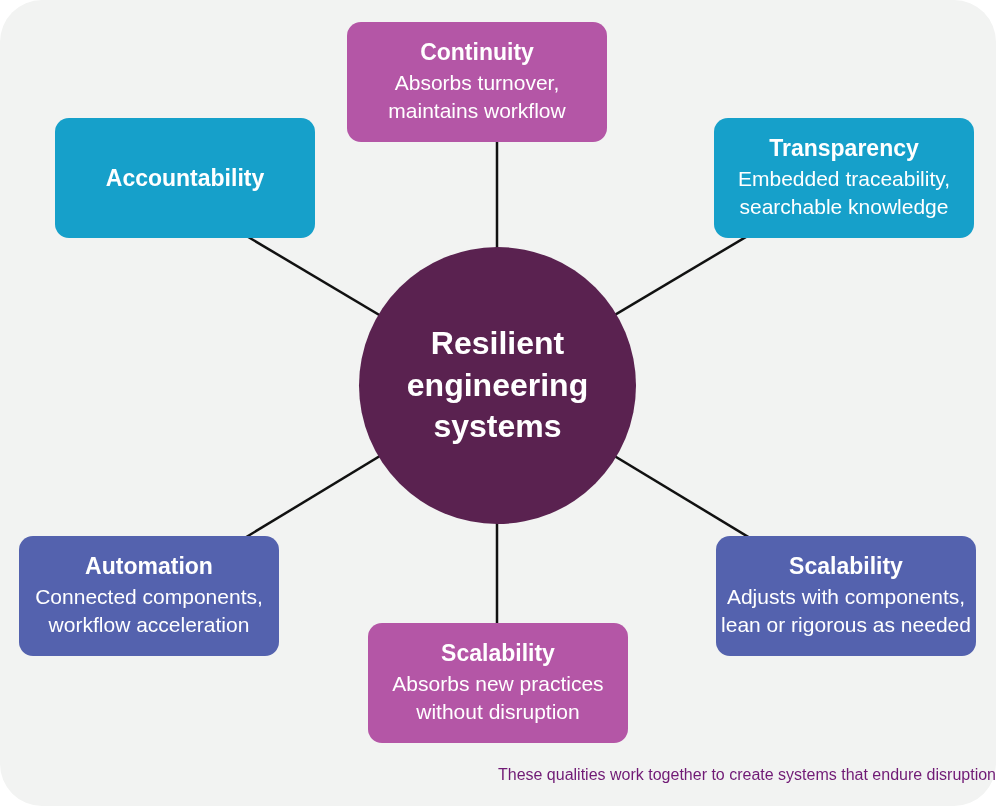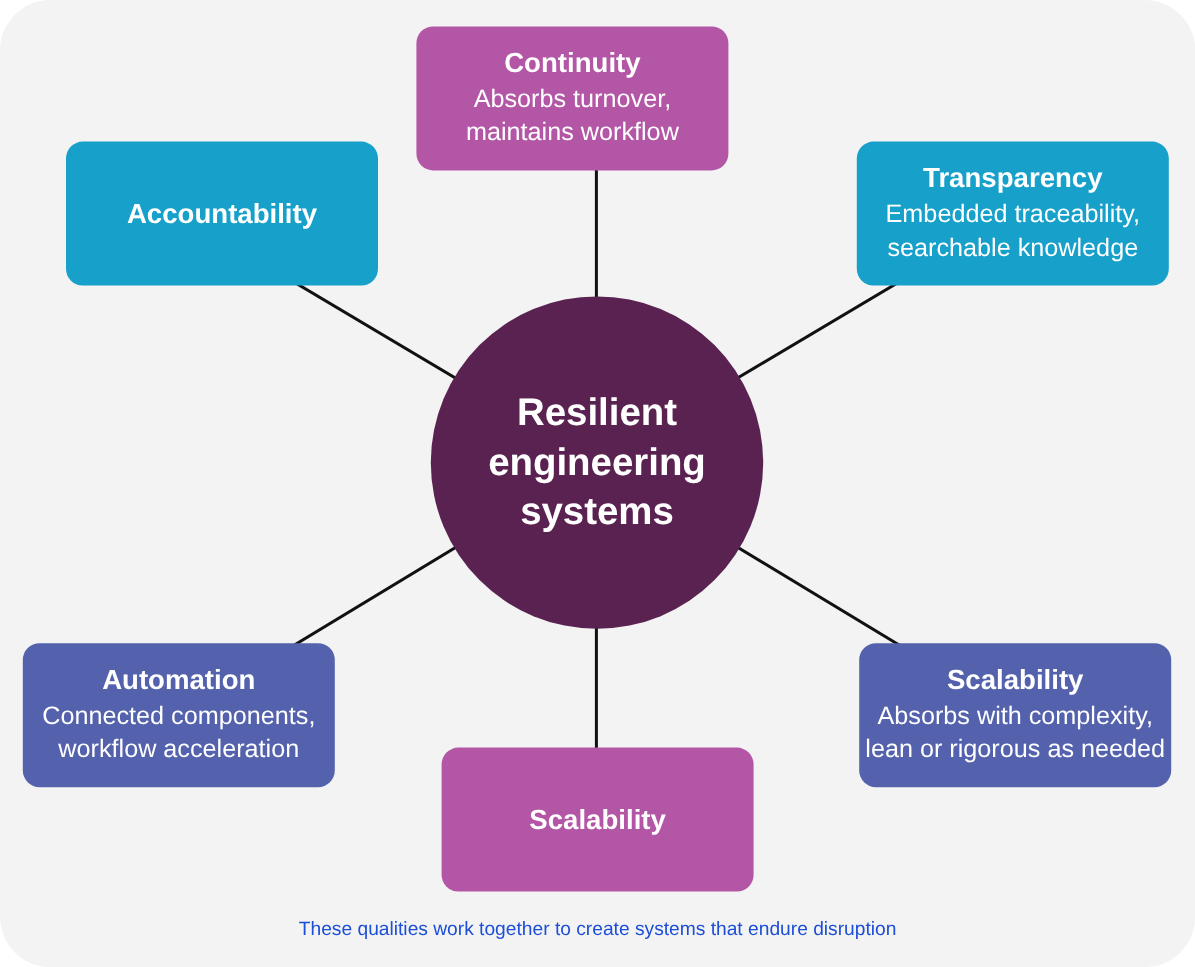--- a/index.html
+++ b/index.html
@@ -78,23 +78,23 @@
     font-size: 32px;
     font-weight: bold;
     line-height: 1.3;
     white-space: pre-line;
   }
   .footer-caption {
     position: absolute;
     left: 0;
     right: 0;
     top: 766px;
-    text-align: center;
+    text-align: right;
     font-size: 16px;
-    color: #1d4ed8;
+    color: #701a75;
   }
 </style>
 </head>
 <body>
 
 <div class="stage">
   <div class="card"></div>
 
   <svg class="connectors" viewBox="0 0 996 806" aria-hidden="true">
     <line x1="497" y1="82" x2="497" y2="385" stroke="#111111" stroke-width="2.5"></line>
@@ -122,26 +122,28 @@
   </div>
 
   <div class="node cyan pos-transparency">
     <div class="node-title">Transparency</div>
     <div class="node-desc">Embedded traceability,
 searchable knowledge</div>
   </div>
 
   <div class="node indigo pos-scalability">
     <div class="node-title">Scalability</div>
-    <div class="node-desc">Absorbs with complexity,
+    <div class="node-desc">Adjusts with components,
 lean or rigorous as needed</div>
   </div>
 
   <div class="node magenta pos-adaptability">
     <div class="node-title">Scalability</div>
+    <div class="node-desc">Absorbs new practices
+without disruption</div>
   </div>
 
   <div class="center-circle">
     <div class="center-title">Resilient
 engineering
 systems</div>
   </div>
 
   <div class="footer-caption">These qualities work together to create systems that endure disruption</div>
 </div>

